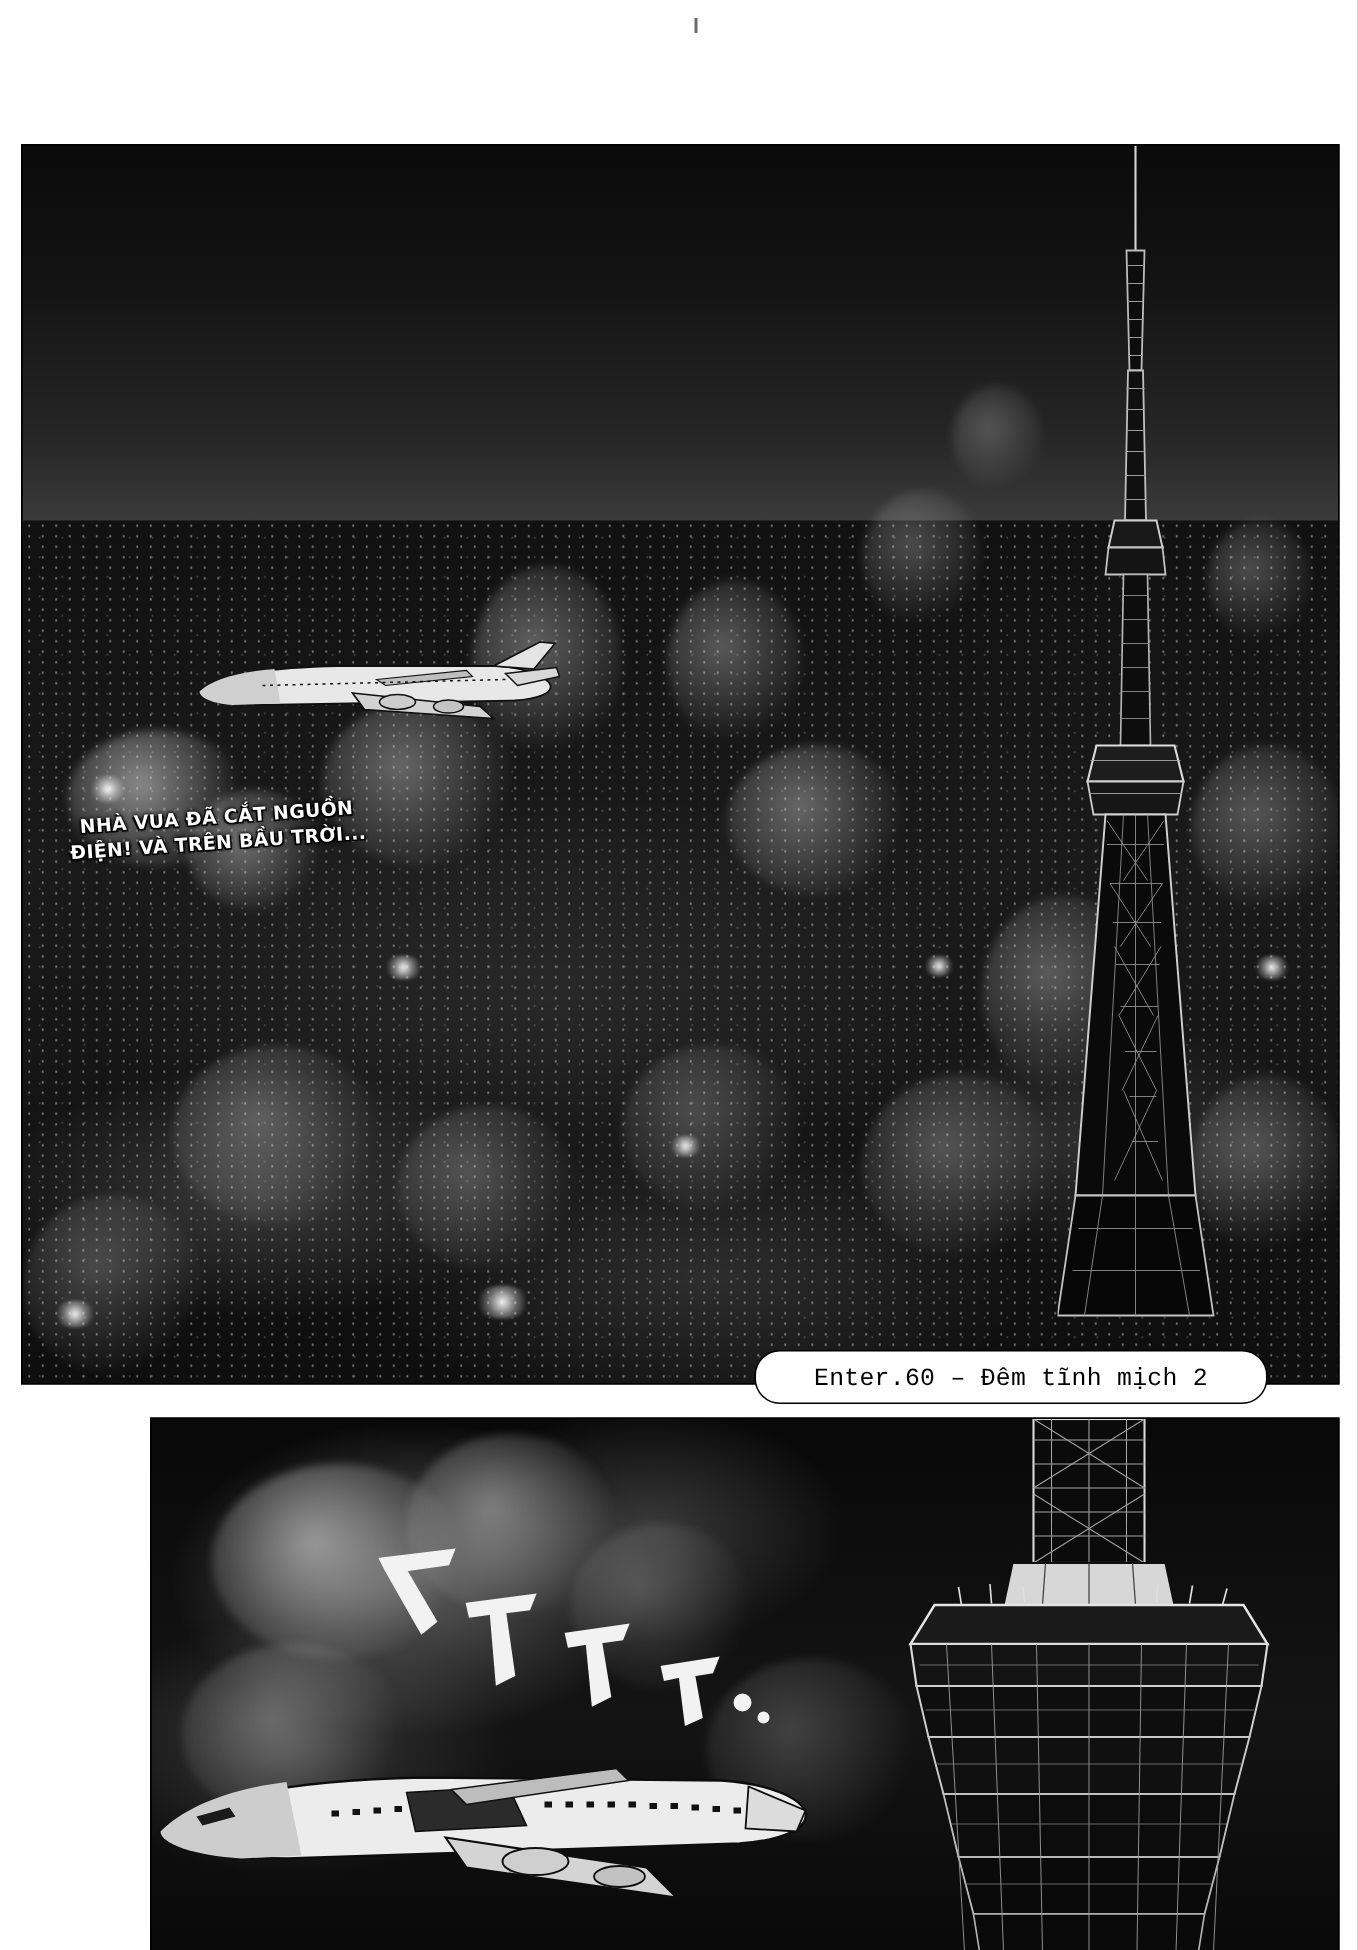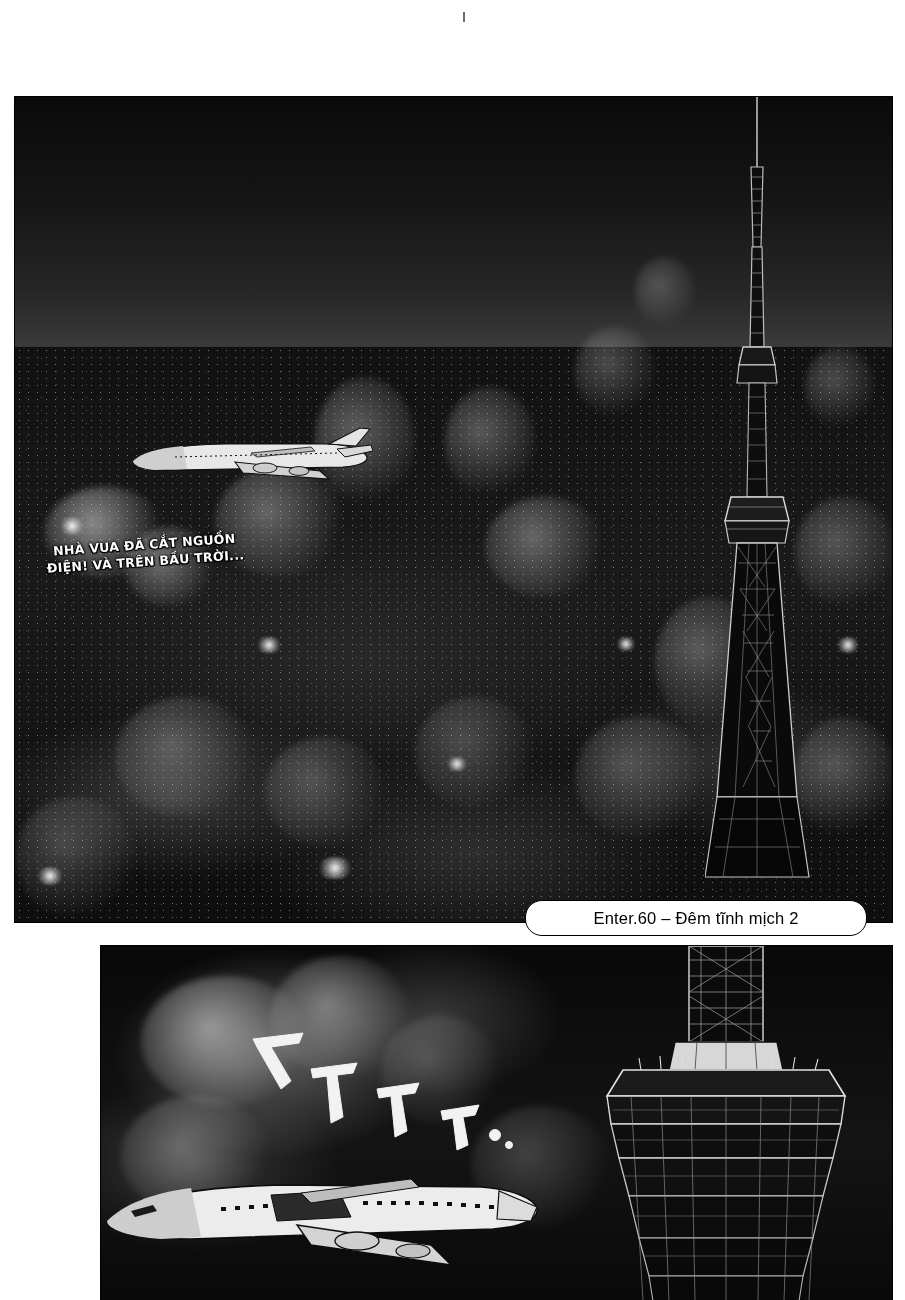--- a/index.html
+++ b/index.html
@@ -131,31 +131,31 @@
     text-align: center;
     letter-spacing: 0.3px;
     transform: rotate(-4deg);
     text-shadow:
        0 0 3px #000, 0 0 3px #000, 1px 1px 0 #000, -1px 1px 0 #000;
   }
 
   
   .chapter-caption {
     position: absolute;
-    left: 525px;
+    left: 503px;
     top: 900px;
     width: 340px;
     height: 34px;
     background: #ffffff;
     border: 1.5px solid #000;
     border-radius: 17px;
     display: flex;
     align-items: center;
     justify-content: center;
-    font-family: Liberation Sans, sans-serif;
+    font-family: Liberation Mono, monospace;
     font-size: 16.5px;
     color: #000;
     letter-spacing: 0.2px;
     z-index: 20;
   }
 
   
   .panel2 {
     position: absolute;
     left: 100px;

